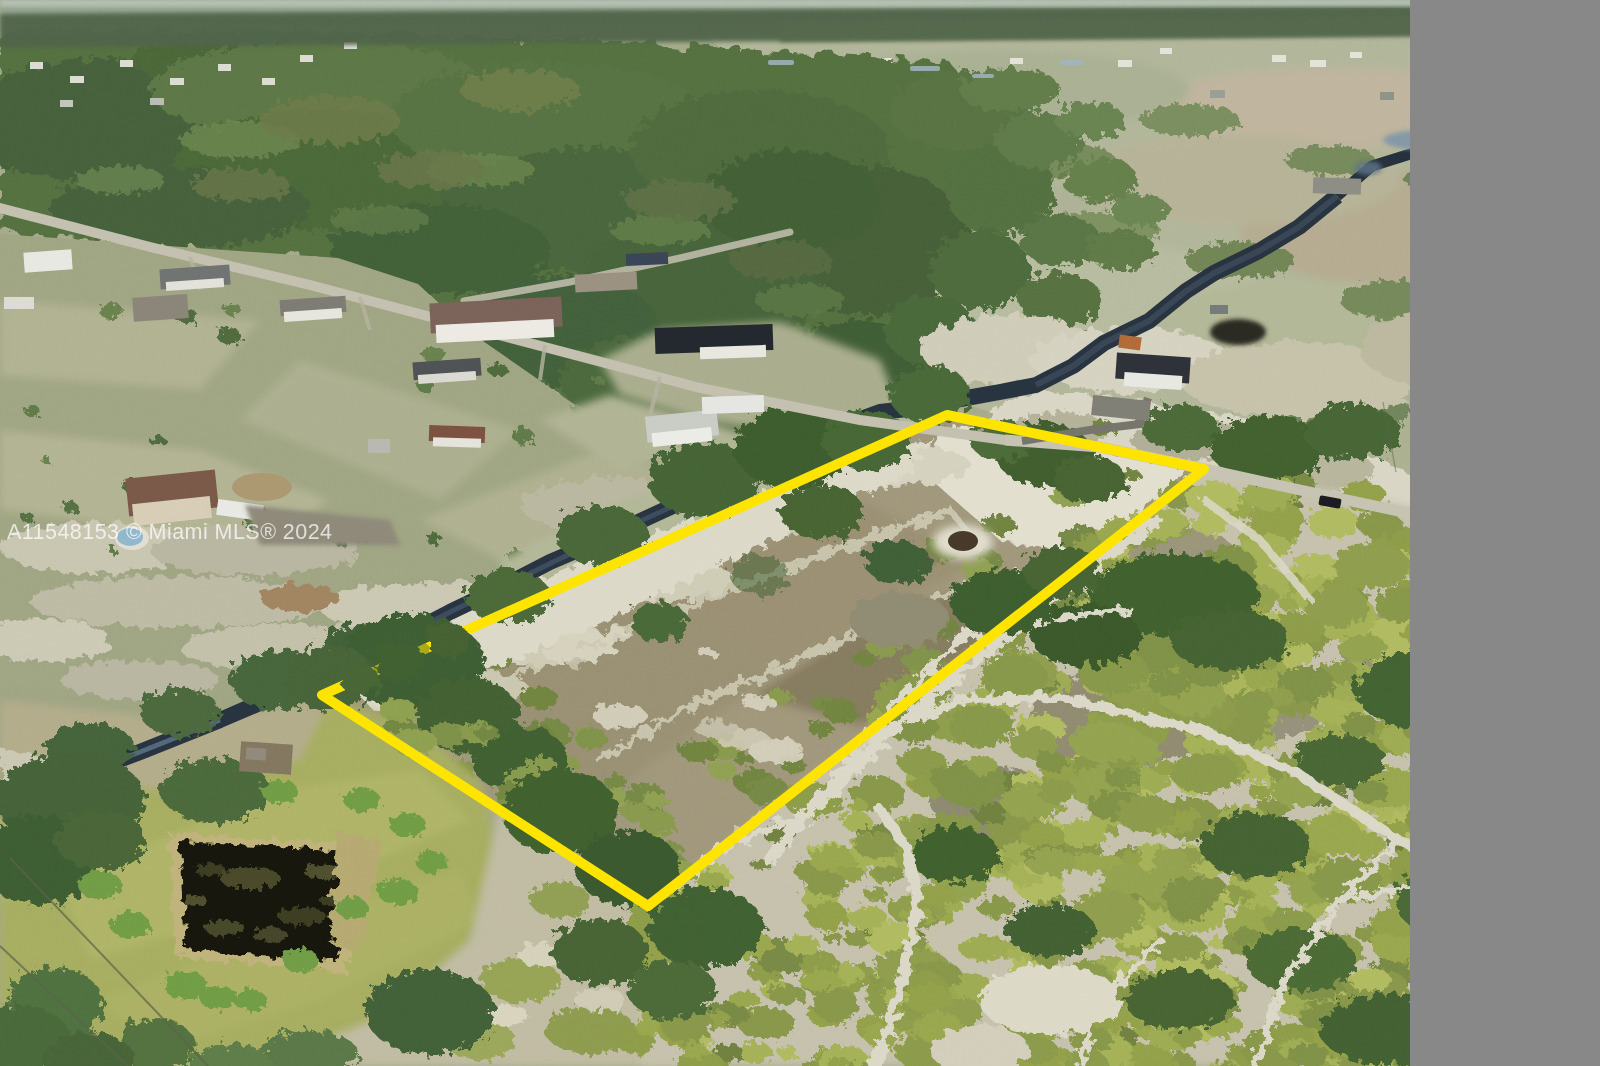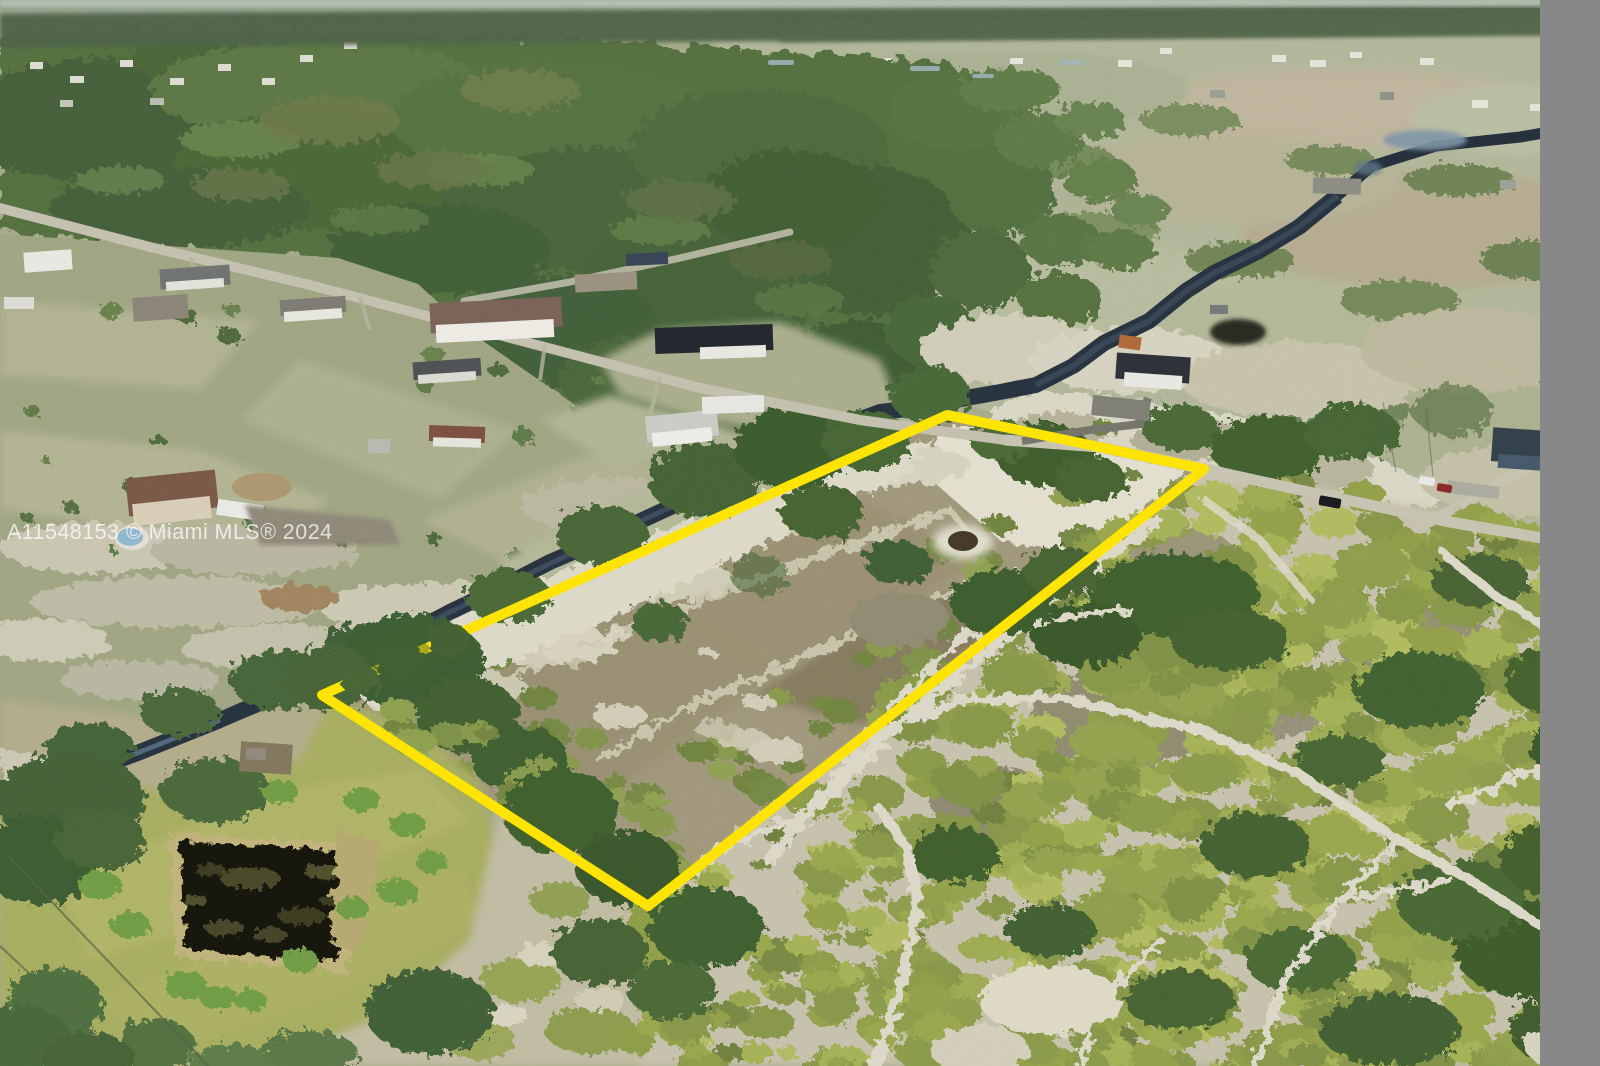--- a/index.html
+++ b/index.html
@@ -1,16 +1,16 @@
 <!DOCTYPE html>
 <html><head>
 <meta charset="utf-8">
 <style>
 html,body{margin:0;padding:0;background:#888;}
-#page{width:1540px;height:1066px;position:relative;overflow:hidden;font-family:"Liberation Sans",sans-serif;}
+#page{width:1410px;height:1066px;position:relative;overflow:hidden;font-family:"Liberation Sans",sans-serif;}
 </style>
 </head>
 <body>
 <div id="page">
 <svg width="1600" height="1066" viewBox="0 0 1600 1066" xmlns="http://www.w3.org/2000/svg">
 <defs>
 <filter id="rough" x="-20%" y="-20%" width="140%" height="140%">
 <feTurbulence type="fractalNoise" baseFrequency="0.09" numOctaves="3" seed="7" result="n"></feTurbulence>
 <feDisplacementMap in="SourceGraphic" in2="n" scale="16"></feDisplacementMap>
 </filter>

